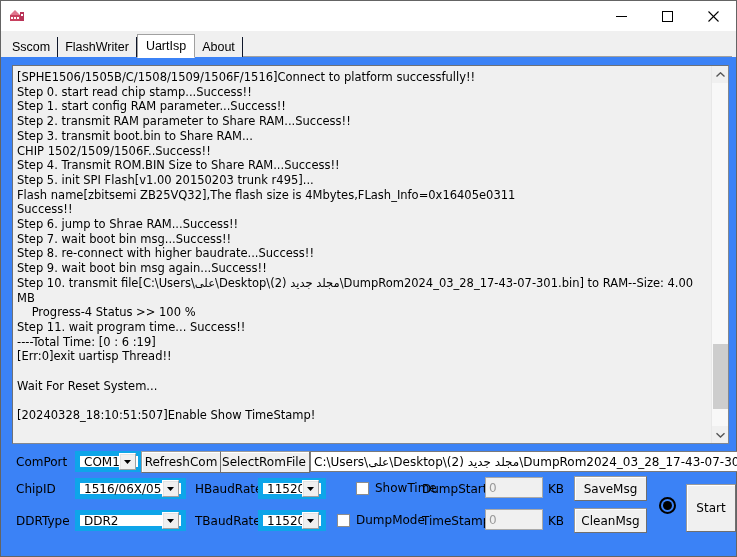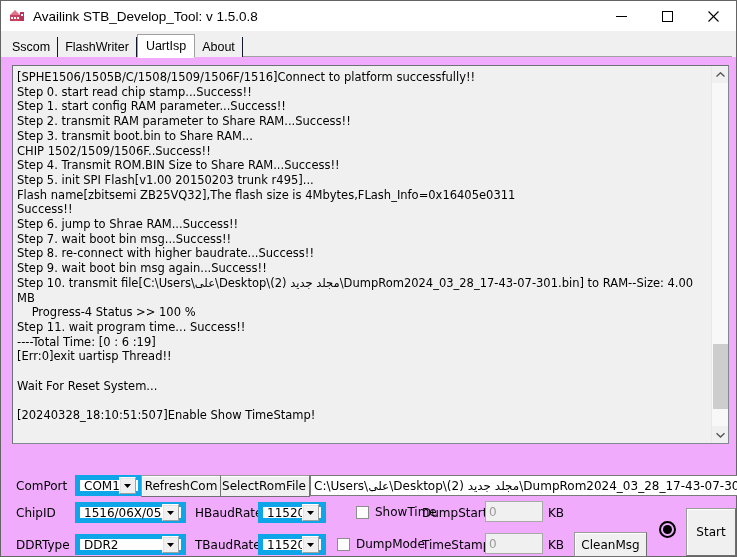--- a/index.html
+++ b/index.html
@@ -110,26 +110,25 @@
     border-right: 1px solid #a0a0a0;
     margin-bottom: -1px;
     z-index: 3;
     padding: 0 8px;
   }
 
   
   .client {
     flex: 1 1 auto;
     position: relative;
-    background: #f0abfc;
+    background: #3b82f6;
     padding: 5px 6px 0 6px;
     box-sizing: border-box;
     display: flex;
     flex-direction: column;
-    gap: 24px;
   }
 
   
   .log-wrap {
     position: relative;
     height: 379px;
     min-height: 379px;
     margin: 3px 1px 0 5px;
     border: 1px solid #828790;
     border-top-color: #6d7178;
@@ -321,21 +320,20 @@
       <svg width="16" height="16" viewBox="0 0 16 16">
         <rect x="1" y="7" width="10" height="6" fill="#c8415f"></rect>
         <path d="M1 7 L6 2 L11 7 Z" fill="#e0758e"></path>
         <rect x="2" y="9" width="2" height="2" fill="#ffffff"></rect>
         <rect x="5" y="9" width="2" height="2" fill="#ffffff"></rect>
         <rect x="8" y="9" width="2" height="2" fill="#ffffff"></rect>
         <rect x="11" y="4" width="4" height="9" fill="#b83357"></rect>
         <rect x="12" y="6" width="2" height="2" fill="#ffffff"></rect>
       </svg>
     </div>
-    <div class="title-text">Availink STB_Develop_Tool: v 1.5.0.8</div>
     <div class="win-buttons">
       <div class="win-btn">
         <svg width="11" height="11" viewBox="0 0 11 11">
             <line x1="0" y1="5.5" x2="11" y2="5.5" stroke="#000" stroke-width="1"></line>
           </svg>
       </div>
       <div class="win-btn">
         <svg width="11" height="11" viewBox="0 0 11 11">
             <rect x="0.5" y="0.5" width="10" height="10" fill="none" stroke="#000" stroke-width="1"></rect>
           </svg>
@@ -437,20 +435,23 @@
       </div>
 
       <span class="lbl" style="left:409px; top:33px;">DumpStart</span>
 
       <div class="tinput readonly" style="left:472px; top:28px; width:58px;">
         <span class="tval">0</span>
       </div>
 
       <span class="lbl" style="left:535px; top:33px;">KB</span>
 
+      <div class="btn" style="left:561px; top:27px; width:73px; height:25px;">
+        <span>SaveMsg</span>
+      </div>
 
       <span class="lbl" style="left:3px; top:65px;">DDRType</span>
 
       <div class="combo" style="left:62px; top:61px; width:111px;">
         <span class="val">DDR2</span>
         <span class="drop">
           <svg width="7" height="4" viewBox="0 0 7 4">
               <path d="M0 0 L7 0 L3.5 4 Z" fill="#000"></path>
             </svg>
         </span>

